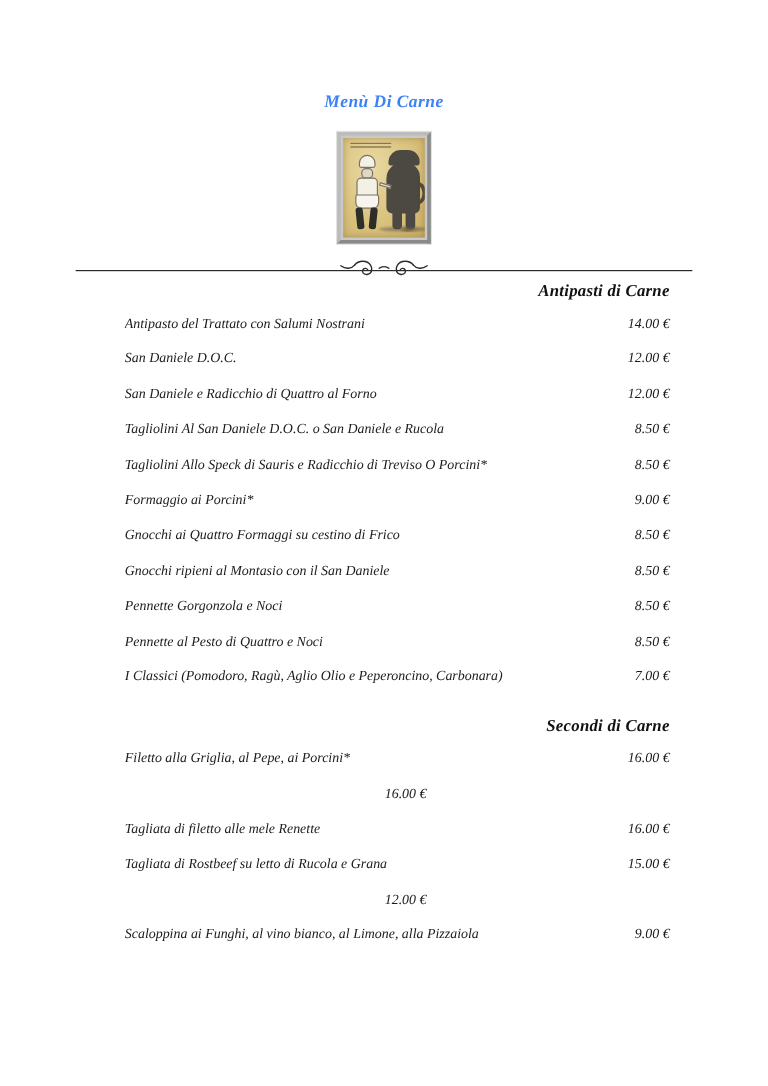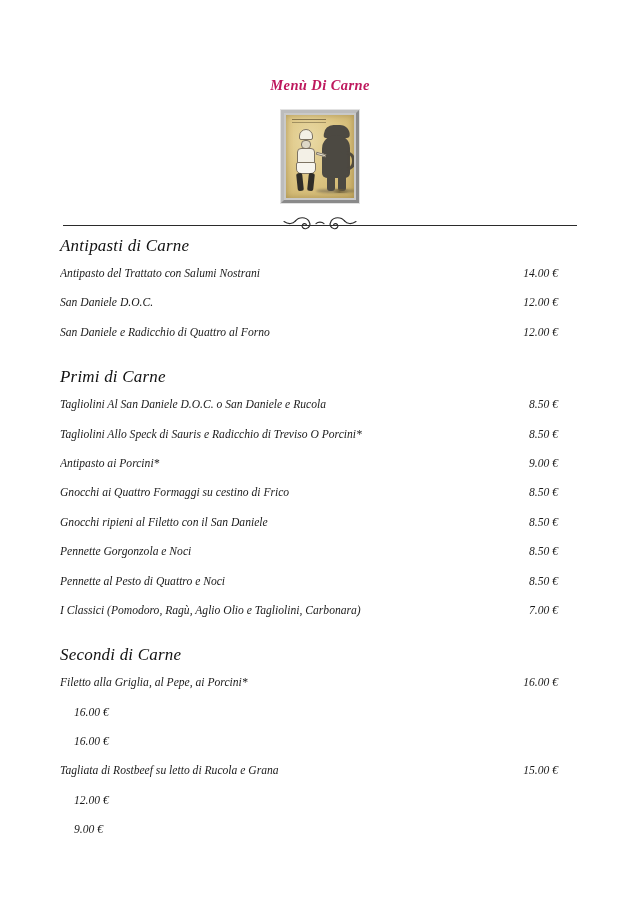--- a/index.html
+++ b/index.html
@@ -27,21 +27,21 @@
   .menu-title {
     position: absolute;
     top: 77px;
     left: 0;
     width: 640px;
     text-align: center;
     font-style: italic;
     font-weight: bold;
     font-size: 14.5px;
     letter-spacing: 0.4px;
-    color: #be185d;
+    color: #3b82f6;
   }
 
   
   .logo-wrap {
     position: absolute;
     top: 110px;
     left: 281px;
     width: 78px;
     height: 93px;
   }
@@ -230,40 +230,41 @@
   }
 
   
   .menu-body {
     position: absolute;
     top: 236px;
     left: 60px;
     width: 498px;
   }
   .section-header {
-    text-align: left;
+    text-align: right;
     font-style: italic;
-    font-weight: normal;
-    font-size: 17px;
+    font-weight: bold;
+    font-size: 14px;
     color: #111111;
     margin: 0 0 11px 0;
     padding-top: 3px;
     letter-spacing: 0.2px;
   }
   .section:first-child .section-header { padding-top: 0; }
   .section + .section .section-header { margin-top: 9px; }
 
   .item-row {
     display: flex;
     align-items: baseline;
-    justify-content: space-between;
+    justify-content: center;
     height: 29.4px;
     font-style: italic;
     font-size: 11.6px;
     color: #1b1b1b;
+    margin-left: 44px;
   }
   .item-name {
     flex: 1 1 auto;
     white-space: nowrap;
     overflow: hidden;
   }
   .item-price {
     flex: 0 0 auto;
     text-align: right;
     padding-left: 14px;
@@ -328,73 +329,74 @@
         <span class="item-name">San Daniele D.O.C.</span>
         <span class="item-price">12.00 €</span>
       </div>
       <div class="item-row">
         <span class="item-name">San Daniele e Radicchio di Quattro al Forno</span>
         <span class="item-price">12.00 €</span>
       </div>
     </div>
 
     <div class="section">
-      <div class="section-header">Primi di Carne</div>
       <div class="item-row">
         <span class="item-name">Tagliolini Al San Daniele D.O.C. o San Daniele e Rucola</span>
         <span class="item-price">8.50 €</span>
       </div>
       <div class="item-row">
         <span class="item-name">Tagliolini Allo Speck di Sauris e Radicchio di Treviso O Porcini*</span>
         <span class="item-price">8.50 €</span>
       </div>
       <div class="item-row">
-        <span class="item-name">Antipasto ai Porcini*</span>
+        <span class="item-name">Formaggio ai Porcini*</span>
         <span class="item-price">9.00 €</span>
       </div>
       <div class="item-row">
         <span class="item-name">Gnocchi ai Quattro Formaggi su cestino di Frico</span>
         <span class="item-price">8.50 €</span>
       </div>
       <div class="item-row">
-        <span class="item-name">Gnocchi ripieni al Filetto con il San Daniele</span>
+        <span class="item-name">Gnocchi ripieni al Montasio con il San Daniele</span>
         <span class="item-price">8.50 €</span>
       </div>
       <div class="item-row">
         <span class="item-name">Pennette Gorgonzola e Noci</span>
         <span class="item-price">8.50 €</span>
       </div>
       <div class="item-row">
         <span class="item-name">Pennette al Pesto di Quattro e Noci</span>
         <span class="item-price">8.50 €</span>
       </div>
       <div class="item-row">
-        <span class="item-name">I Classici (Pomodoro, Ragù, Aglio Olio e Tagliolini, Carbonara)</span>
+        <span class="item-name">I Classici (Pomodoro, Ragù, Aglio Olio e Peperoncino, Carbonara)</span>
         <span class="item-price">7.00 €</span>
       </div>
     </div>
 
     <div class="section">
       <div class="section-header">Secondi di Carne</div>
       <div class="item-row">
         <span class="item-name">Filetto alla Griglia, al Pepe, ai Porcini*</span>
         <span class="item-price">16.00 €</span>
       </div>
       <div class="item-row">
         <span class="item-price">16.00 €</span>
       </div>
       <div class="item-row">
+        <span class="item-name">Tagliata di filetto alle mele Renette</span>
         <span class="item-price">16.00 €</span>
       </div>
       <div class="item-row">
         <span class="item-name">Tagliata di Rostbeef su letto di Rucola e Grana</span>
         <span class="item-price">15.00 €</span>
       </div>
       <div class="item-row">
         <span class="item-price">12.00 €</span>
       </div>
       <div class="item-row">
+        <span class="item-name">Scaloppina ai Funghi, al vino bianco, al Limone, alla Pizzaiola</span>
         <span class="item-price">9.00 €</span>
       </div>
     </div>
 
   </div>
 </div>
 
 </body></html>

